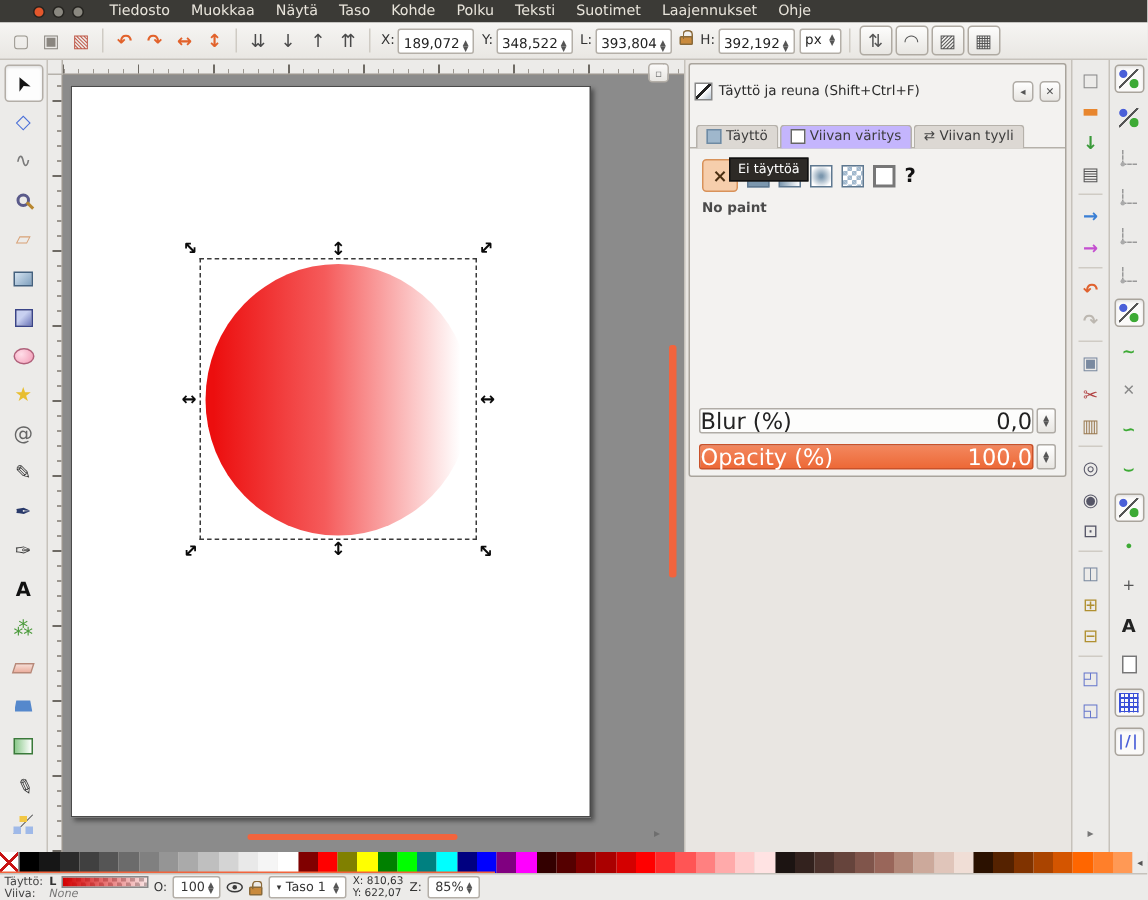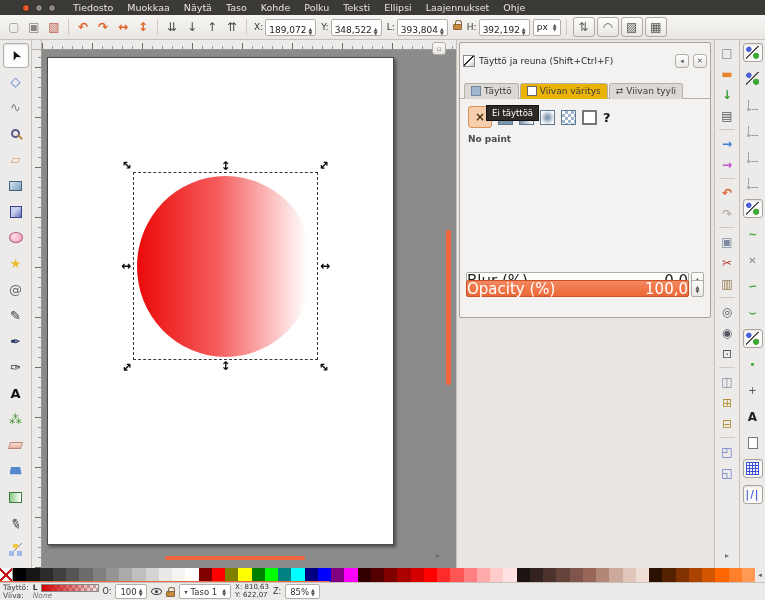--- a/index.html
+++ b/index.html
@@ -79,41 +79,41 @@
   
   .dock{width:258px;background:#E9E6E2;border-left:1px solid #C6C2BB;position:relative}
   .panel{position:absolute;left:2px;top:2px;width:252px;height:276px;background:#F3F2F0;border:1px solid #A9A49C;border-radius:2px}
   .panel-head{height:17px;display:flex;align-items:center;gap:4px;padding:18px 3px;font-size:9px;color:#2b2b2b}
   .ph-icon{width:12px;height:12px;border:1px solid #888;background:
     linear-gradient(135deg,transparent 42%,#222 42% 54%,transparent 54%),linear-gradient(135deg,#fff 55%,#b9c6d2)}
   .ph-title{flex:1;white-space:nowrap;overflow:hidden}
   .ph-btn{width:14px;height:14px;border:1px solid #B0ACA6;border-radius:3px;background:linear-gradient(#fff,#E8E6E2);font-size:7px;color:#555;display:flex;align-items:center;justify-content:center}
   .tabs{display:flex;gap:1px;padding:3px 4px 0;border-bottom:1px solid #B5B1AA}
   .tab{display:flex;align-items:center;gap:3px;padding:2px 6px 3px;font-size:9px;color:#3c3c3c;background:#DCD8D3;border:1px solid #B5B1AA;border-bottom:none;border-radius:3px 3px 0 0;position:relative;top:1px}
-  .tab.active{background:#eab308;z-index:2}
+  .tab.active{background:#c4b5fd;z-index:2}
   .ti{width:10px;height:10px;display:inline-block}
   .ti-fill{background:#9FB7CC;border:1px solid #6E8AA3}
   .ti-stroke{background:#fff;border:1px solid #666}
   .ti-style{font-size:9px;color:#444;width:auto}
   .paint-row{display:flex;align-items:center;gap:6px;padding:7px 8px 2px}
   .paint-x{width:24px;height:22px;background:#F6CEAC;border:1px solid #D8925A;border-radius:3px;font-size:12px;font-weight:bold;color:#4a2f12;display:flex;align-items:center;justify-content:center}
   .psq{width:15px;height:15px;border:1px solid #5E7890}
   .psq-flat{background:#7B97AE}
   .psq-linear{background:linear-gradient(90deg,#7B97AE,#fff)}
   .psq-radial{background:radial-gradient(circle at 50% 50%,#7B97AE 10%,#fff 80%)}
   .psq-pattern{background:
     linear-gradient(45deg,#9FB7CC 25%,transparent 25%,transparent 75%,#9FB7CC 75%),
     linear-gradient(45deg,#9FB7CC 25%,#fff 25%,#fff 75%,#9FB7CC 75%);background-size:6px 6px;background-position:0 0,3px 3px}
   .psq-swatch{background:#fff;border:2px solid #777}
   .paint-q{font-size:13px;font-weight:bold;color:#111}
   .no-paint{font-size:9px;font-weight:bold;color:#4a4a4a;padding:4px 8px}
   .tooltip{position:absolute;left:26px;top:62px;background:#2D2A26;color:#fff;font-size:8.5px;padding:2px 5px;z-index:5;border:1px solid #111}
   .slider-row{position:absolute;left:6px;right:6px;height:17px;display:flex;align-items:stretch;gap:2px}
   .blur-row{top:229px}
-  .opacity-row{top:237px}
+  .opacity-row{top:253px}
   .slider{flex:1;border:1px solid #B0ACA6;border-radius:2px;background:#FDFDFC;display:flex;align-items:center;justify-content:space-between;padding:0 0;font-size:15px;color:#222}
   .slider.filled{background:linear-gradient(#F3875E,#ED6937);border-color:#C8512A;color:#fff}
   .spinbtn{width:13px;border:1px solid #B0ACA6;border-radius:2px;background:linear-gradient(#fff,#E8E6E2);display:flex;flex-direction:column;align-items:center;justify-content:center;font-size:5px;line-height:4px;color:#555}
 
   
   .cmdbar{width:25px;background:#ECEBE9;border-left:1px solid #C6C2BB;display:flex;flex-direction:column;align-items:center;padding:3px 0;gap:2px}
   .cmd{width:20px;height:19px;display:flex;align-items:center;justify-content:center;font-size:12px}
   .csep{width:16px;height:1px;background:#CFCBC4;margin:2px 0}
   .cmd-expand{margin-top:auto;font-size:8px;color:#777}
   .snapbar{width:26px;background:#ECEBE9;border-left:1px solid #C6C2BB;display:flex;flex-direction:column;align-items:center;padding:3px 0;gap:7px}
@@ -177,21 +177,21 @@
       <span class="windot minmax"></span>
     </div>
     <div id="menu-items" style="display:flex">
         <span class="menu-item">Tiedosto</span>
         <span class="menu-item">Muokkaa</span>
         <span class="menu-item">Näytä</span>
         <span class="menu-item">Taso</span>
         <span class="menu-item">Kohde</span>
         <span class="menu-item">Polku</span>
         <span class="menu-item">Teksti</span>
-        <span class="menu-item">Ellipsi</span>
+        <span class="menu-item">Suotimet</span>
         <span class="menu-item">Laajennukset</span>
         <span class="menu-item">Ohje</span>
       </div>
   </div>
 
   <div class="toolbar">
     <div id="tb-buttons" style="display:flex;align-items:center">
         <span class="tbtn">
           <span style="color: rgb(154, 150, 142);">▢</span>
         </span>

